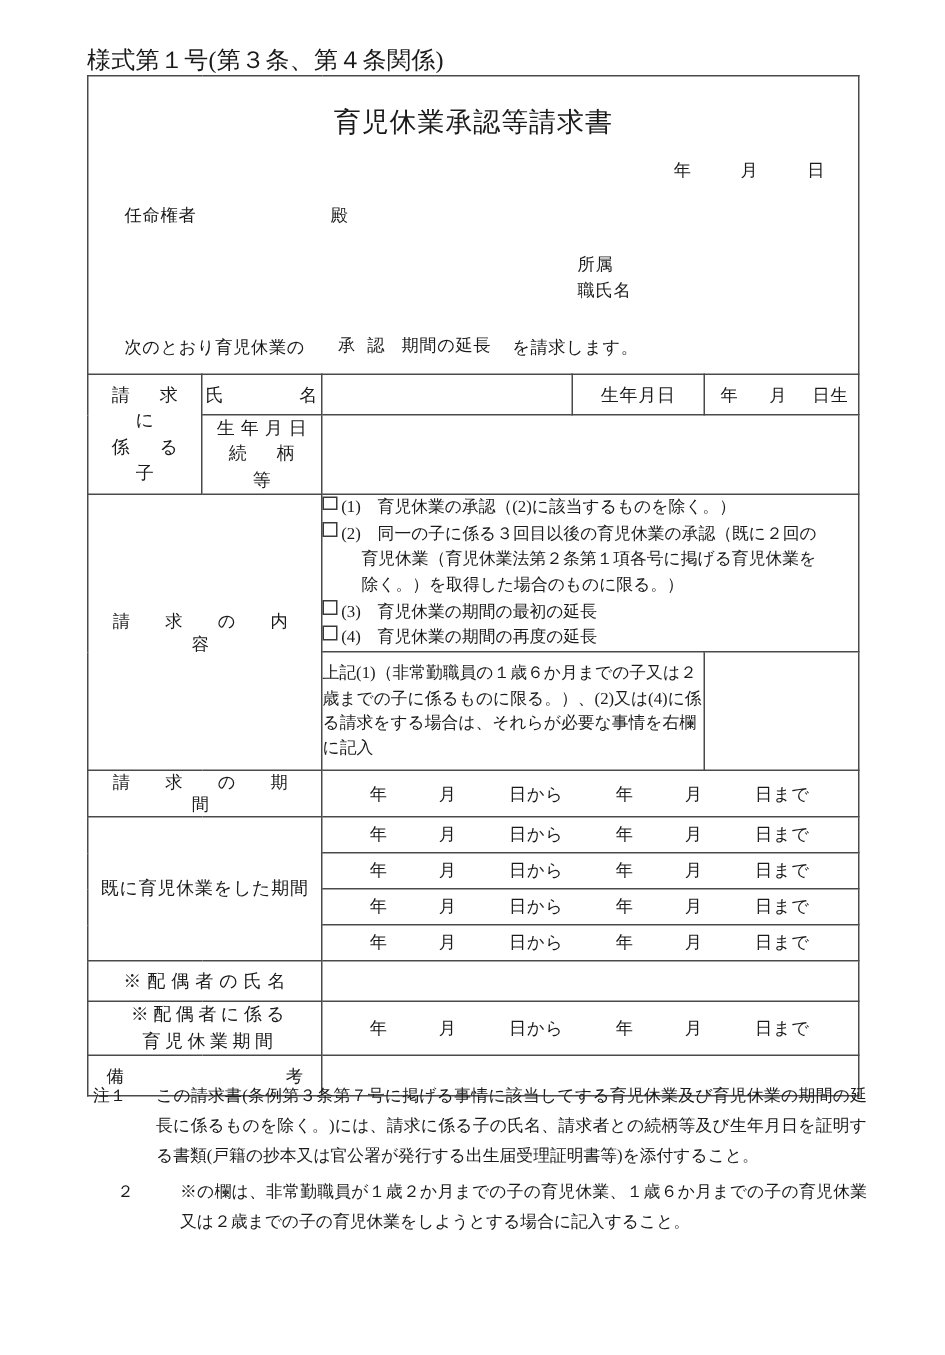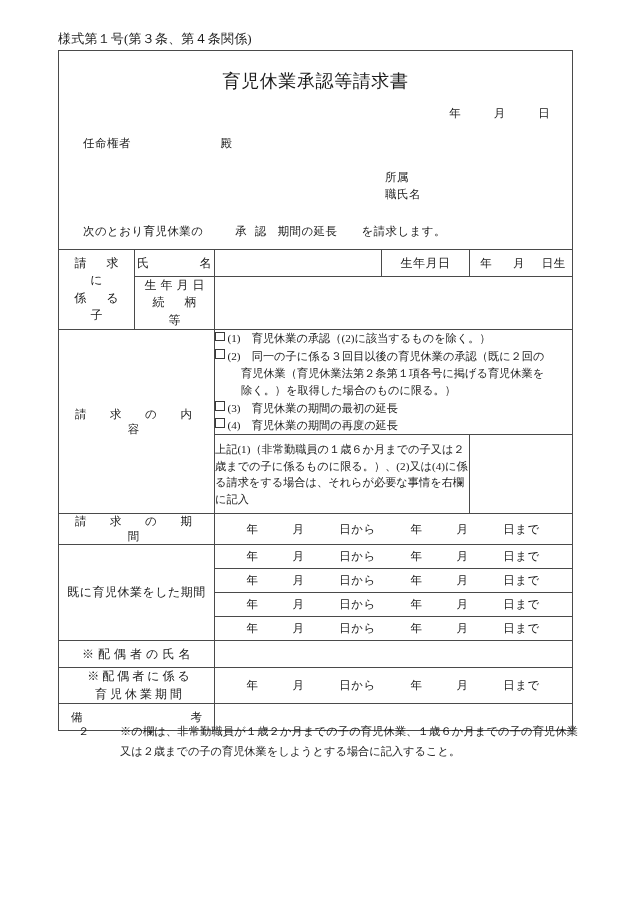--- a/index.html
+++ b/index.html
@@ -20,21 +20,21 @@
     width: 630px;
     height: 903px;
     box-sizing: border-box;
   }
 
   
   .form-no {
     position: absolute;
     left: 58px;
     top: 30px;
-    font-size: 13px;
+    font-size: 16px;
     letter-spacing: 0.2px;
     white-space: nowrap;
     font-family: Liberation Serif, serif;
   }
 
   
   .form-table {
     position: absolute;
     left: 58px;
     top: 50px;
@@ -90,21 +90,20 @@
     letter-spacing: 0.5px;
   }
   .request-sentence {
     position: absolute;
     bottom: 10px;
     left: 24px;
     font-size: 11.5px;
     display: flex;
     align-items: center;
     letter-spacing: 0.4px;
-    gap: 10px;
   }
   .rs-stack {
     display: inline-block;
     text-align: center;
     margin: 0 14px;
     line-height: 1.3;
   }
   .rs-stack .l1 { letter-spacing: 8px; padding-left: 8px; }
 
   
@@ -408,18 +407,22 @@
           </div>
         </td>
         <td colspan="3" class="h-md"></td>
       </tr>
 
     </tbody>
   </table>
 
   <div class="notes">
     <div class="note">
+      <span class="note-marker">注１</span>
+      <span class="note-body">この請求書(条例第３条第７号に掲げる事情に該当してする育児休業及び育児休業の期間の延長に係るものを除く。)には、請求に係る子の氏名、請求者との続柄等及び生年月日を証明する書類(戸籍の抄本又は官公署が発行する出生届受理証明書等)を添付すること。</span>
+    </div>
+    <div class="note">
       <span class="note-marker indent">２</span>
       <span class="note-body">※の欄は、非常勤職員が１歳２か月までの子の育児休業、１歳６か月までの子の育児休業又は２歳までの子の育児休業をしようとする場合に記入すること。</span>
     </div>
   </div>
 
 </div>
 
 </body></html>

